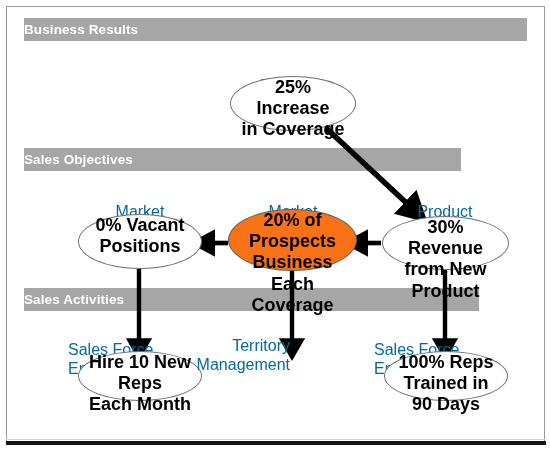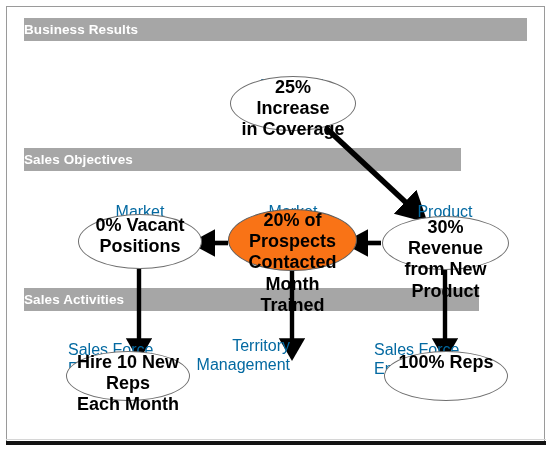--- a/index.html
+++ b/index.html
@@ -122,49 +122,49 @@
   <div class="ellipse" style="left:78px;top:214px;width:124px;height:55px;">
     <span class="txt"><span>0% Vacant</span><br><span>Positions</span></span>
   </div>
 
   <div class="perspective center" style="left:248px;top:182px;width:90px;">
     <span>Market
 Coverage</span>
   </div>
 
   <div class="ellipse filled" style="left:228px;top:209px;width:129px;height:62px;">
-    <span class="txt"><span>20% of Prospects</span><br><span>Contacted Month</span><br><span>Trained</span></span>
+    <span class="txt"><span>20% of Prospects</span><br><span>Business Each</span><br><span>Coverage</span></span>
   </div>
 
   <div class="perspective center" style="left:400px;top:182px;width:90px;">
     <span>Product
 Focus</span>
   </div>
 
   <div class="ellipse" style="left:382px;top:216px;width:127px;height:54px;">
     <span class="txt"><span>30% Revenue</span><br><span>from New Product</span></span>
   </div>
 
   <div class="perspective left" style="left:68px;top:320px;width:100px;">
     <span>Sales Force
 Enablement</span>
   </div>
 
-  <div class="ellipse" style="left:66px;top:351px;width:124px;height:50px;">
+  <div class="ellipse" style="left:78px;top:351px;width:124px;height:50px;">
     <span class="txt"><span>Hire 10 New Reps</span><br><span>Each Month</span></span>
   </div>
 
   <div class="perspective right" style="left:196px;top:316px;width:94px;">
     <span>Territory
 Management</span>
   </div>
 
 
   <div class="perspective left" style="left:374px;top:320px;width:100px;">
     <span>Sales Force
 Enablement</span>
   </div>
 
   <div class="ellipse" style="left:384px;top:351px;width:124px;height:50px;">
-    <span class="txt"><span>100% Reps</span><br></span>
+    <span class="txt"><span>100% Reps</span><br><span>Trained in 90 Days</span></span>
   </div>
 
 </div>
 
 </body></html>

